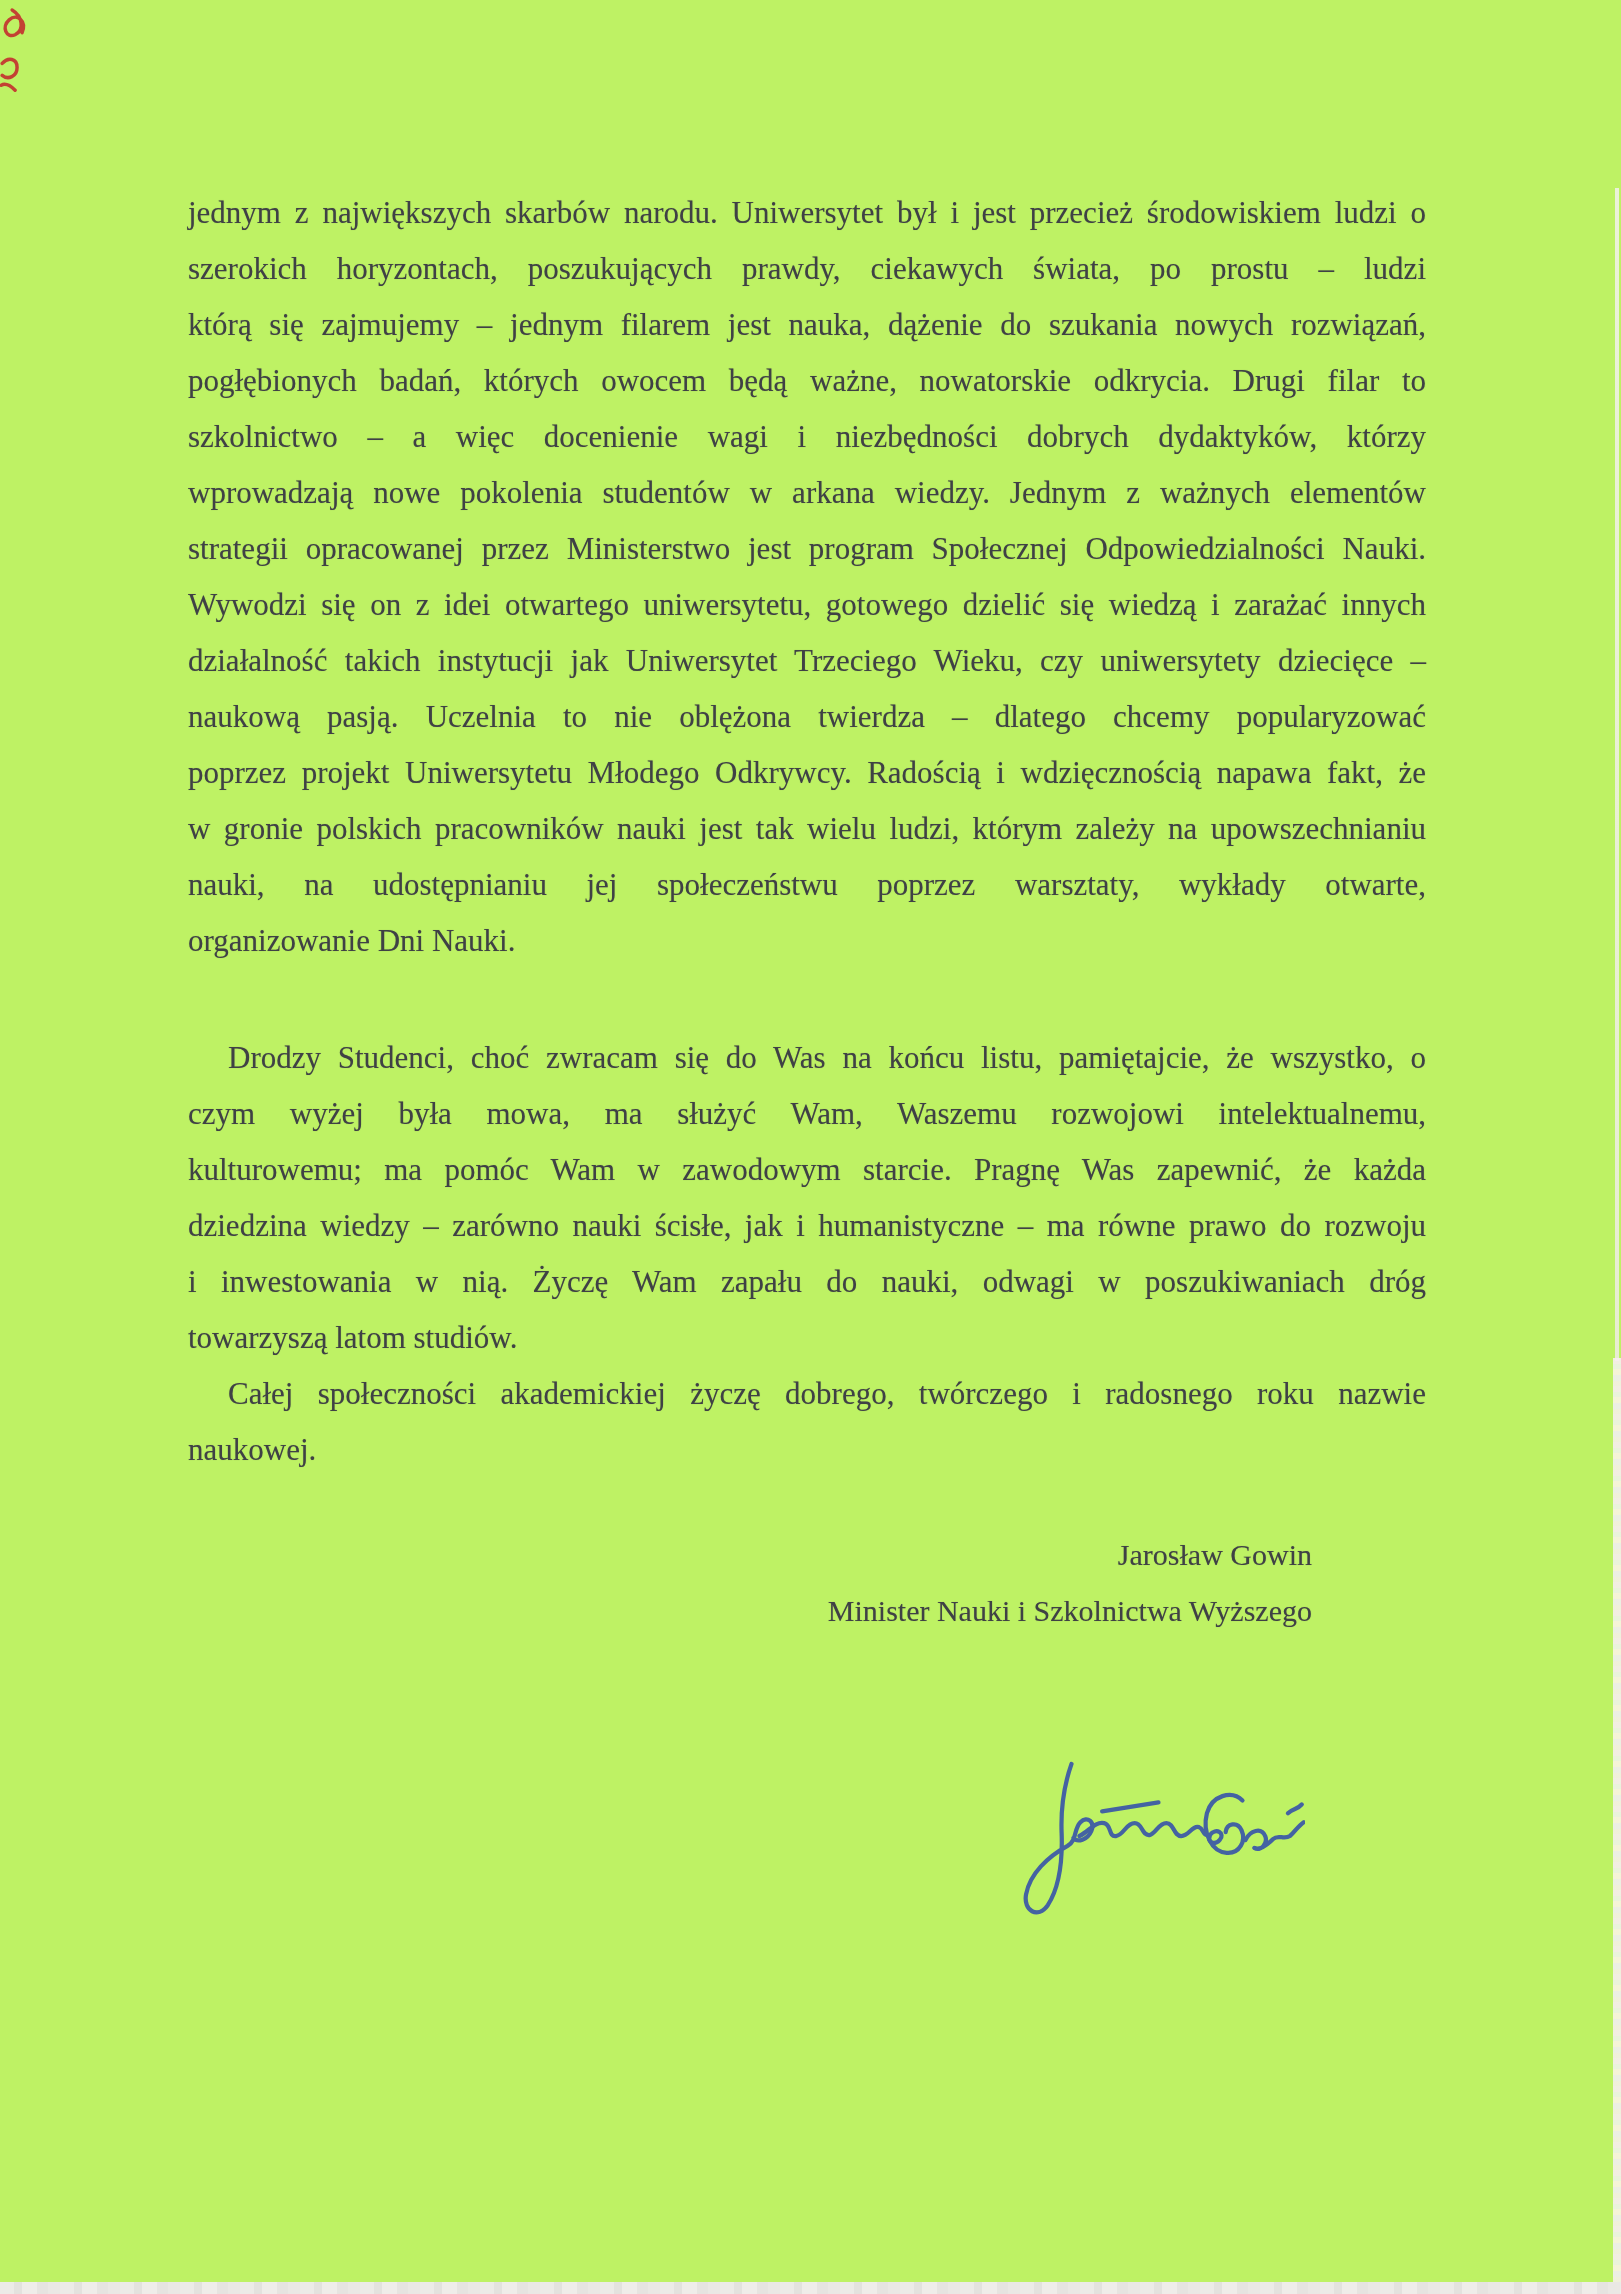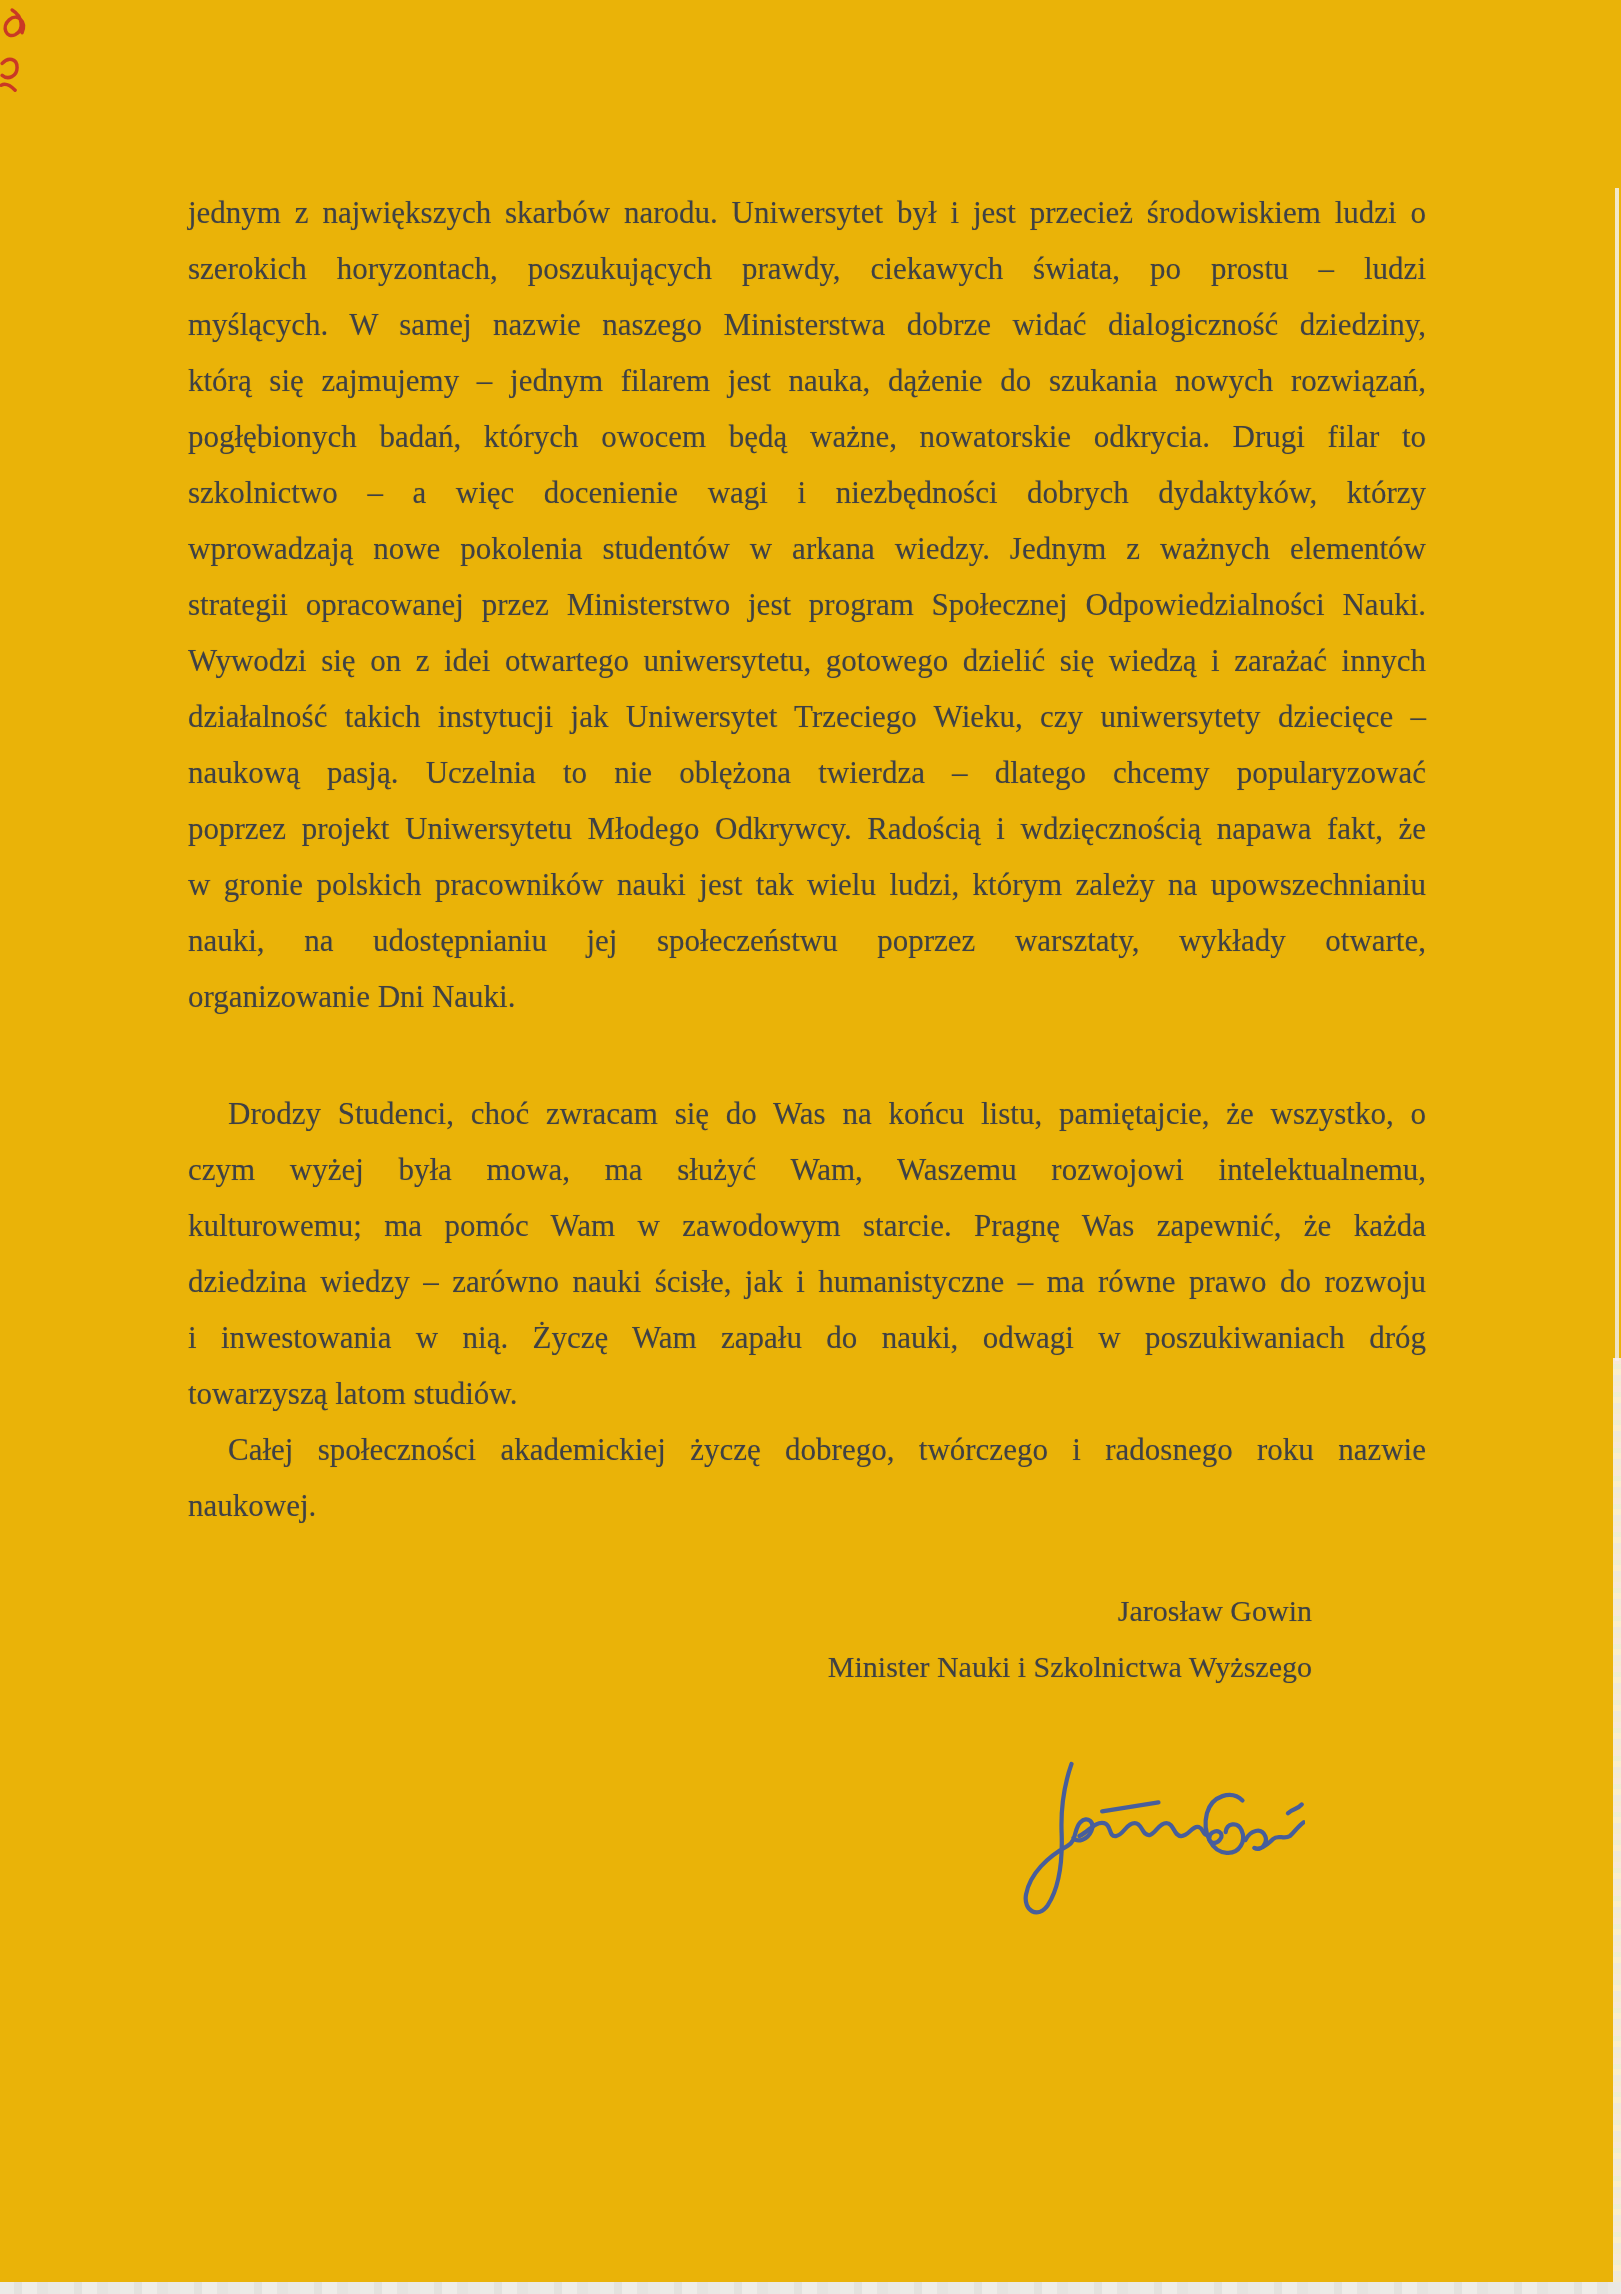--- a/index.html
+++ b/index.html
@@ -1,20 +1,20 @@
 <!DOCTYPE html>
 <html><head>
 <meta charset="utf-8">
 <style>
   html,body{margin:0;padding:0;background:#9a9a9a;}
   .page{
     position:relative;
     width:1622px;height:2295px;
     margin:0 auto;
-    background:#eab308;
+    background:#bef264;
     overflow:hidden;
     font-family:"Liberation Serif","DejaVu Serif",serif;
     color:#3f4145;
   }
   .body-text{
     position:absolute;left:188px;top:185px;width:1238px;
     font-size:31px;line-height:56px;
     text-shadow:0 0 1px rgba(63,65,69,0.32);
   }
   .line{
@@ -57,21 +57,20 @@
     <g fill="none" stroke="#c4242b" stroke-width="3.5" stroke-linecap="round" opacity="0.85">
       <path d="M12,4 C22,10 25,24 15,29 C6,33 1,21 9,14 C17,7 27,15 22,27"></path>
       <path d="M2,58 C8,51 17,53 17,62 C17,71 8,75 2,70"></path>
       <path d="M1,80 C6,77 11,81 15,85"></path>
     </g>
   </svg>
 
   <div class="body-text">
     <div class="line">jednym z największych skarbów narodu. Uniwersytet był i jest przecież środowiskiem ludzi o</div>
     <div class="line">szerokich horyzontach, poszukujących prawdy, ciekawych świata, po prostu – ludzi</div>
-    <div class="line">myślących. W samej nazwie naszego Ministerstwa dobrze widać dialogiczność dziedziny,</div>
     <div class="line">którą się zajmujemy – jednym filarem jest nauka, dążenie do szukania nowych rozwiązań,</div>
     <div class="line">pogłębionych badań, których owocem będą ważne, nowatorskie odkrycia. Drugi filar to</div>
     <div class="line">szkolnictwo – a więc docenienie wagi i niezbędności dobrych dydaktyków, którzy</div>
     <div class="line">wprowadzają nowe pokolenia studentów w arkana wiedzy. Jednym z ważnych elementów</div>
     <div class="line">strategii opracowanej przez Ministerstwo jest program Społecznej Odpowiedzialności Nauki.</div>
     <div class="line">Wywodzi się on z idei otwartego uniwersytetu, gotowego dzielić się wiedzą i zarażać innych</div>
     <div class="line">działalność takich instytucji jak Uniwersytet Trzeciego Wieku, czy uniwersytety dziecięce –</div>
     <div class="line">naukową pasją. Uczelnia to nie oblężona twierdza – dlatego chcemy popularyzować</div>
     <div class="line">poprzez projekt Uniwersytetu Młodego Odkrywcy. Radością i wdzięcznością napawa fakt, że</div>
     <div class="line">w gronie polskich pracowników nauki jest tak wielu ludzi, którym zależy na upowszechnianiu</div>

